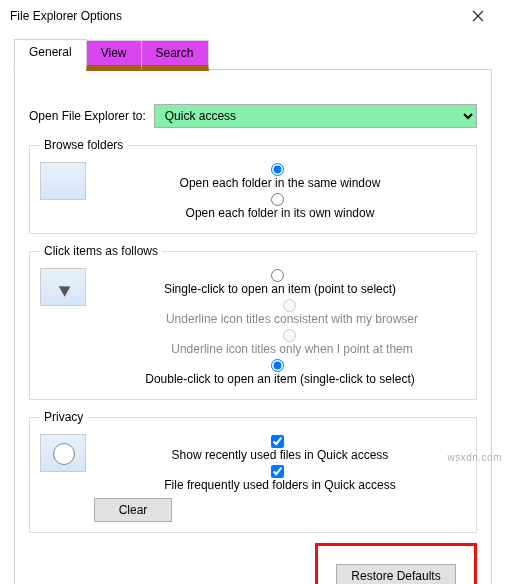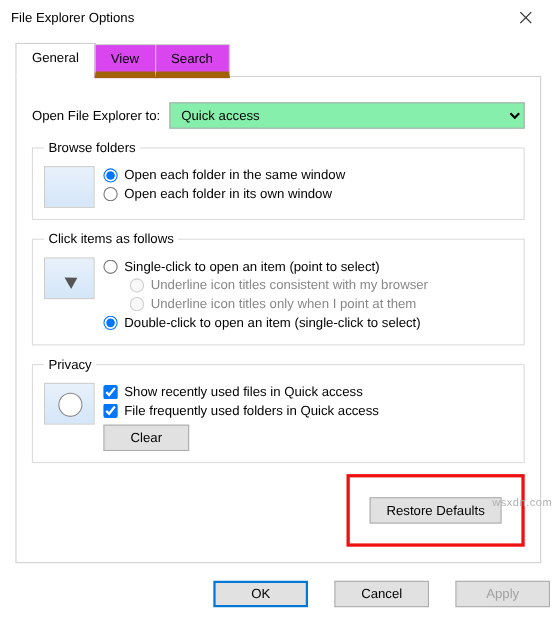--- a/index.html
+++ b/index.html
@@ -50,21 +50,21 @@
   top: 1px;
 }
 .tab.active {
   border-bottom: 1px solid #fff;
 }
 .tabbody {
   border: 1px solid #d0d0d0;
   padding: 14px 14px 14px 14px;
   background: #fff;
 }
-.row { display: flex; align-items: center; margin: 9px 0 10px 0; }
+.row { display: flex; align-items: center; margin: 20px 0 10px 0; }
 .row label { margin-right: 8px; }
 select.dropdown {
   flex: 1;
   height: 24px;
   border: 1px solid #adadad;
   background: #86efac;
   padding: 0 6px;
   font: inherit;
 }
 fieldset {
@@ -100,20 +100,21 @@
   border-top: 6px solid transparent;
   border-bottom: 6px solid transparent;
   left: 20px; top: 14px;
   transform: rotate(-30deg);
 }
 .options { flex: 1; }
 .option {
   display: flex;
   align-items: center;
   margin: 3px 0;
+  flex-direction: column;
 }
 .option input[type=radio], .option input[type=checkbox] {
   margin: 0 6px 0 0;
 }
 .option.indent { margin-left: 24px; color: #888; }
 .option.indent input[type=radio] { accent-color: #bbb; }
 .buttonrow {
   display: flex;
   justify-content: flex-end;
   margin-top: 4px;

